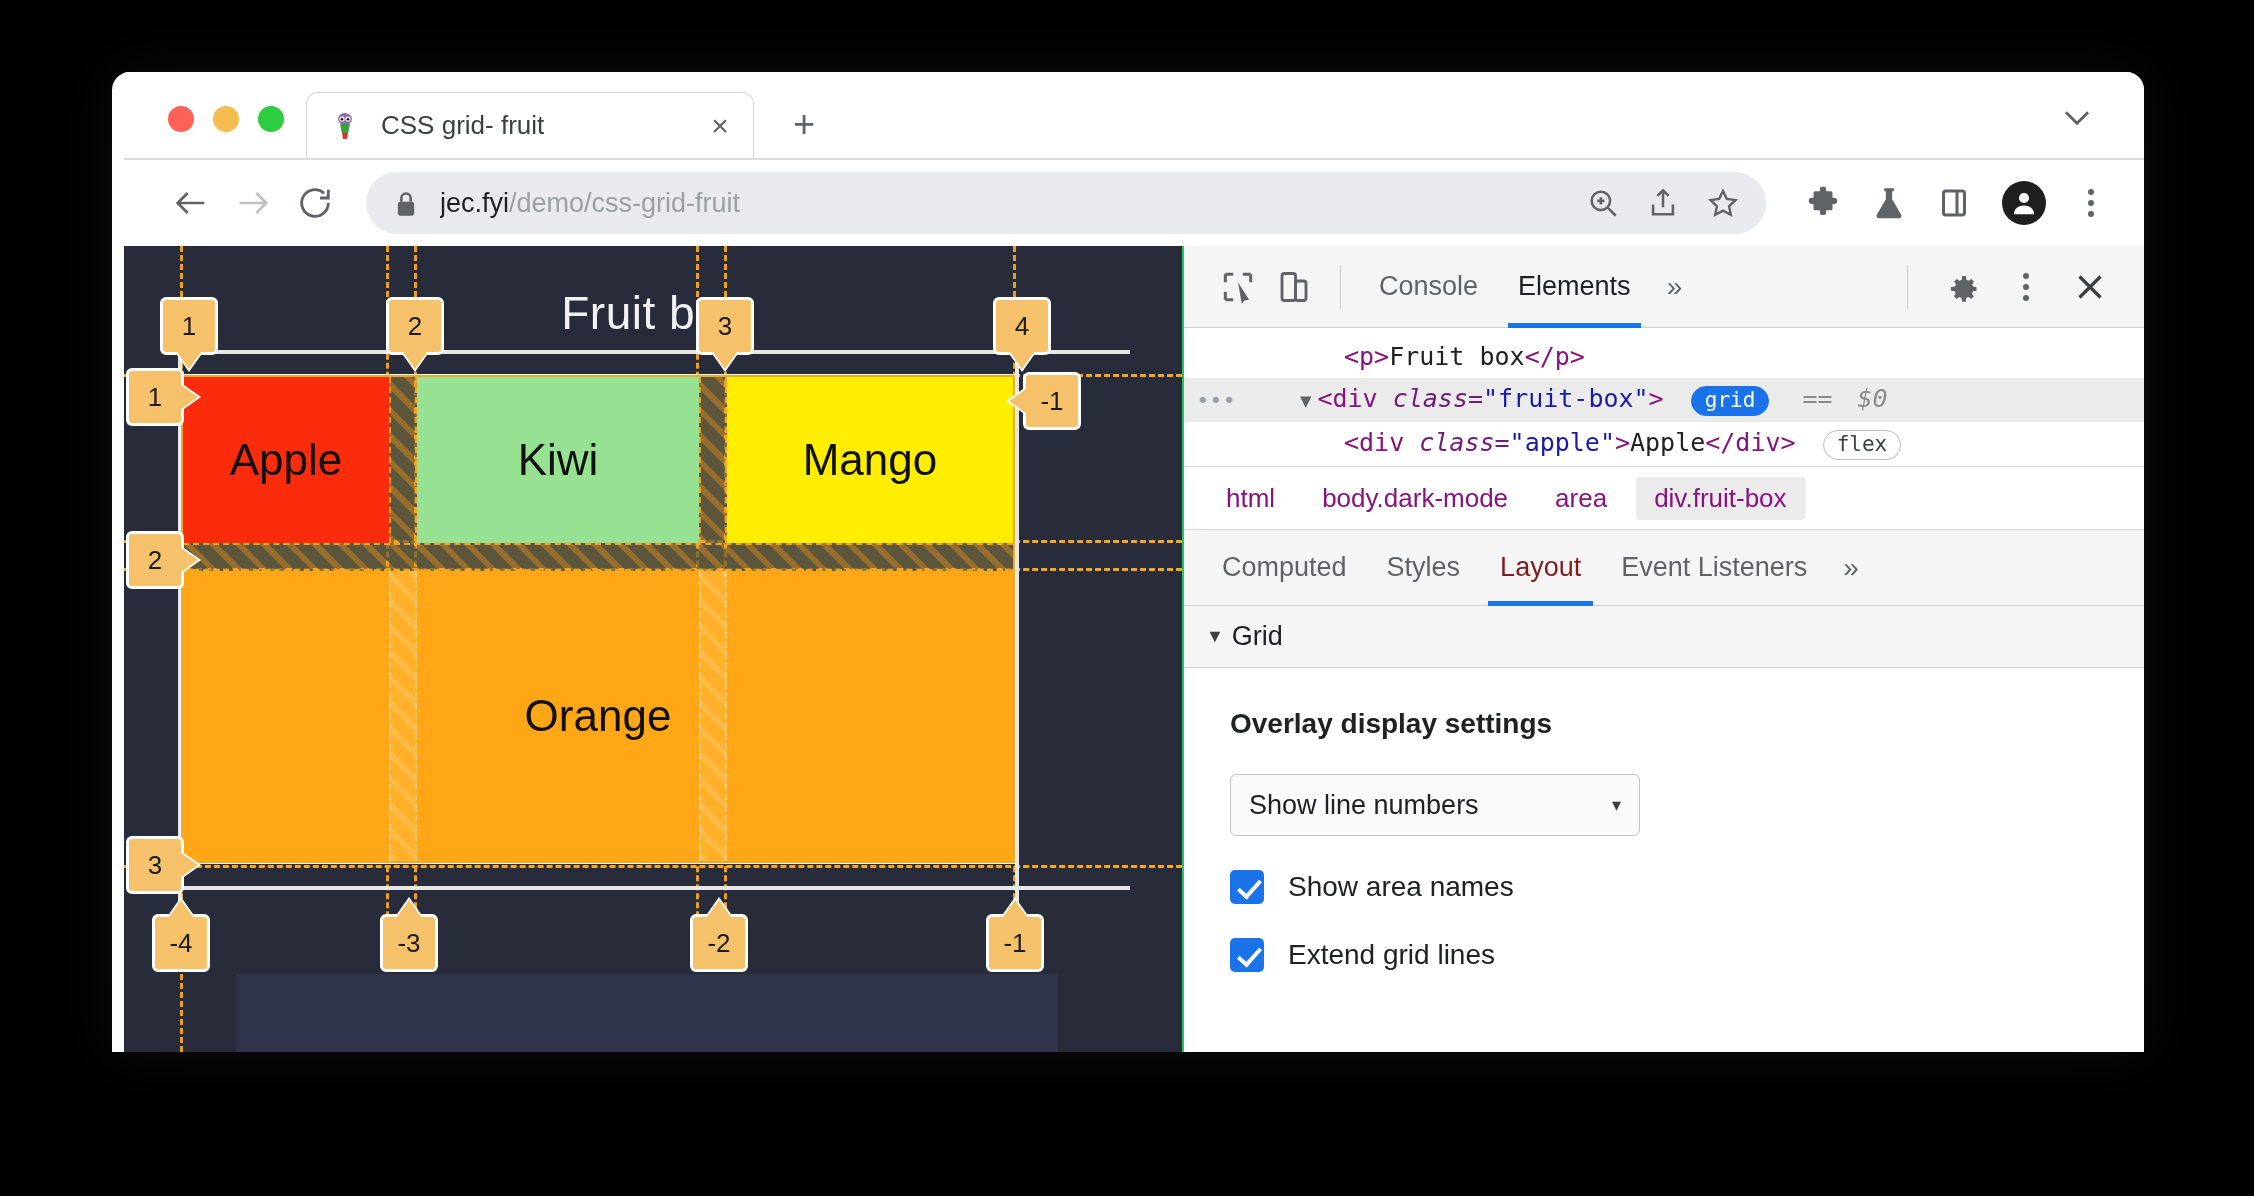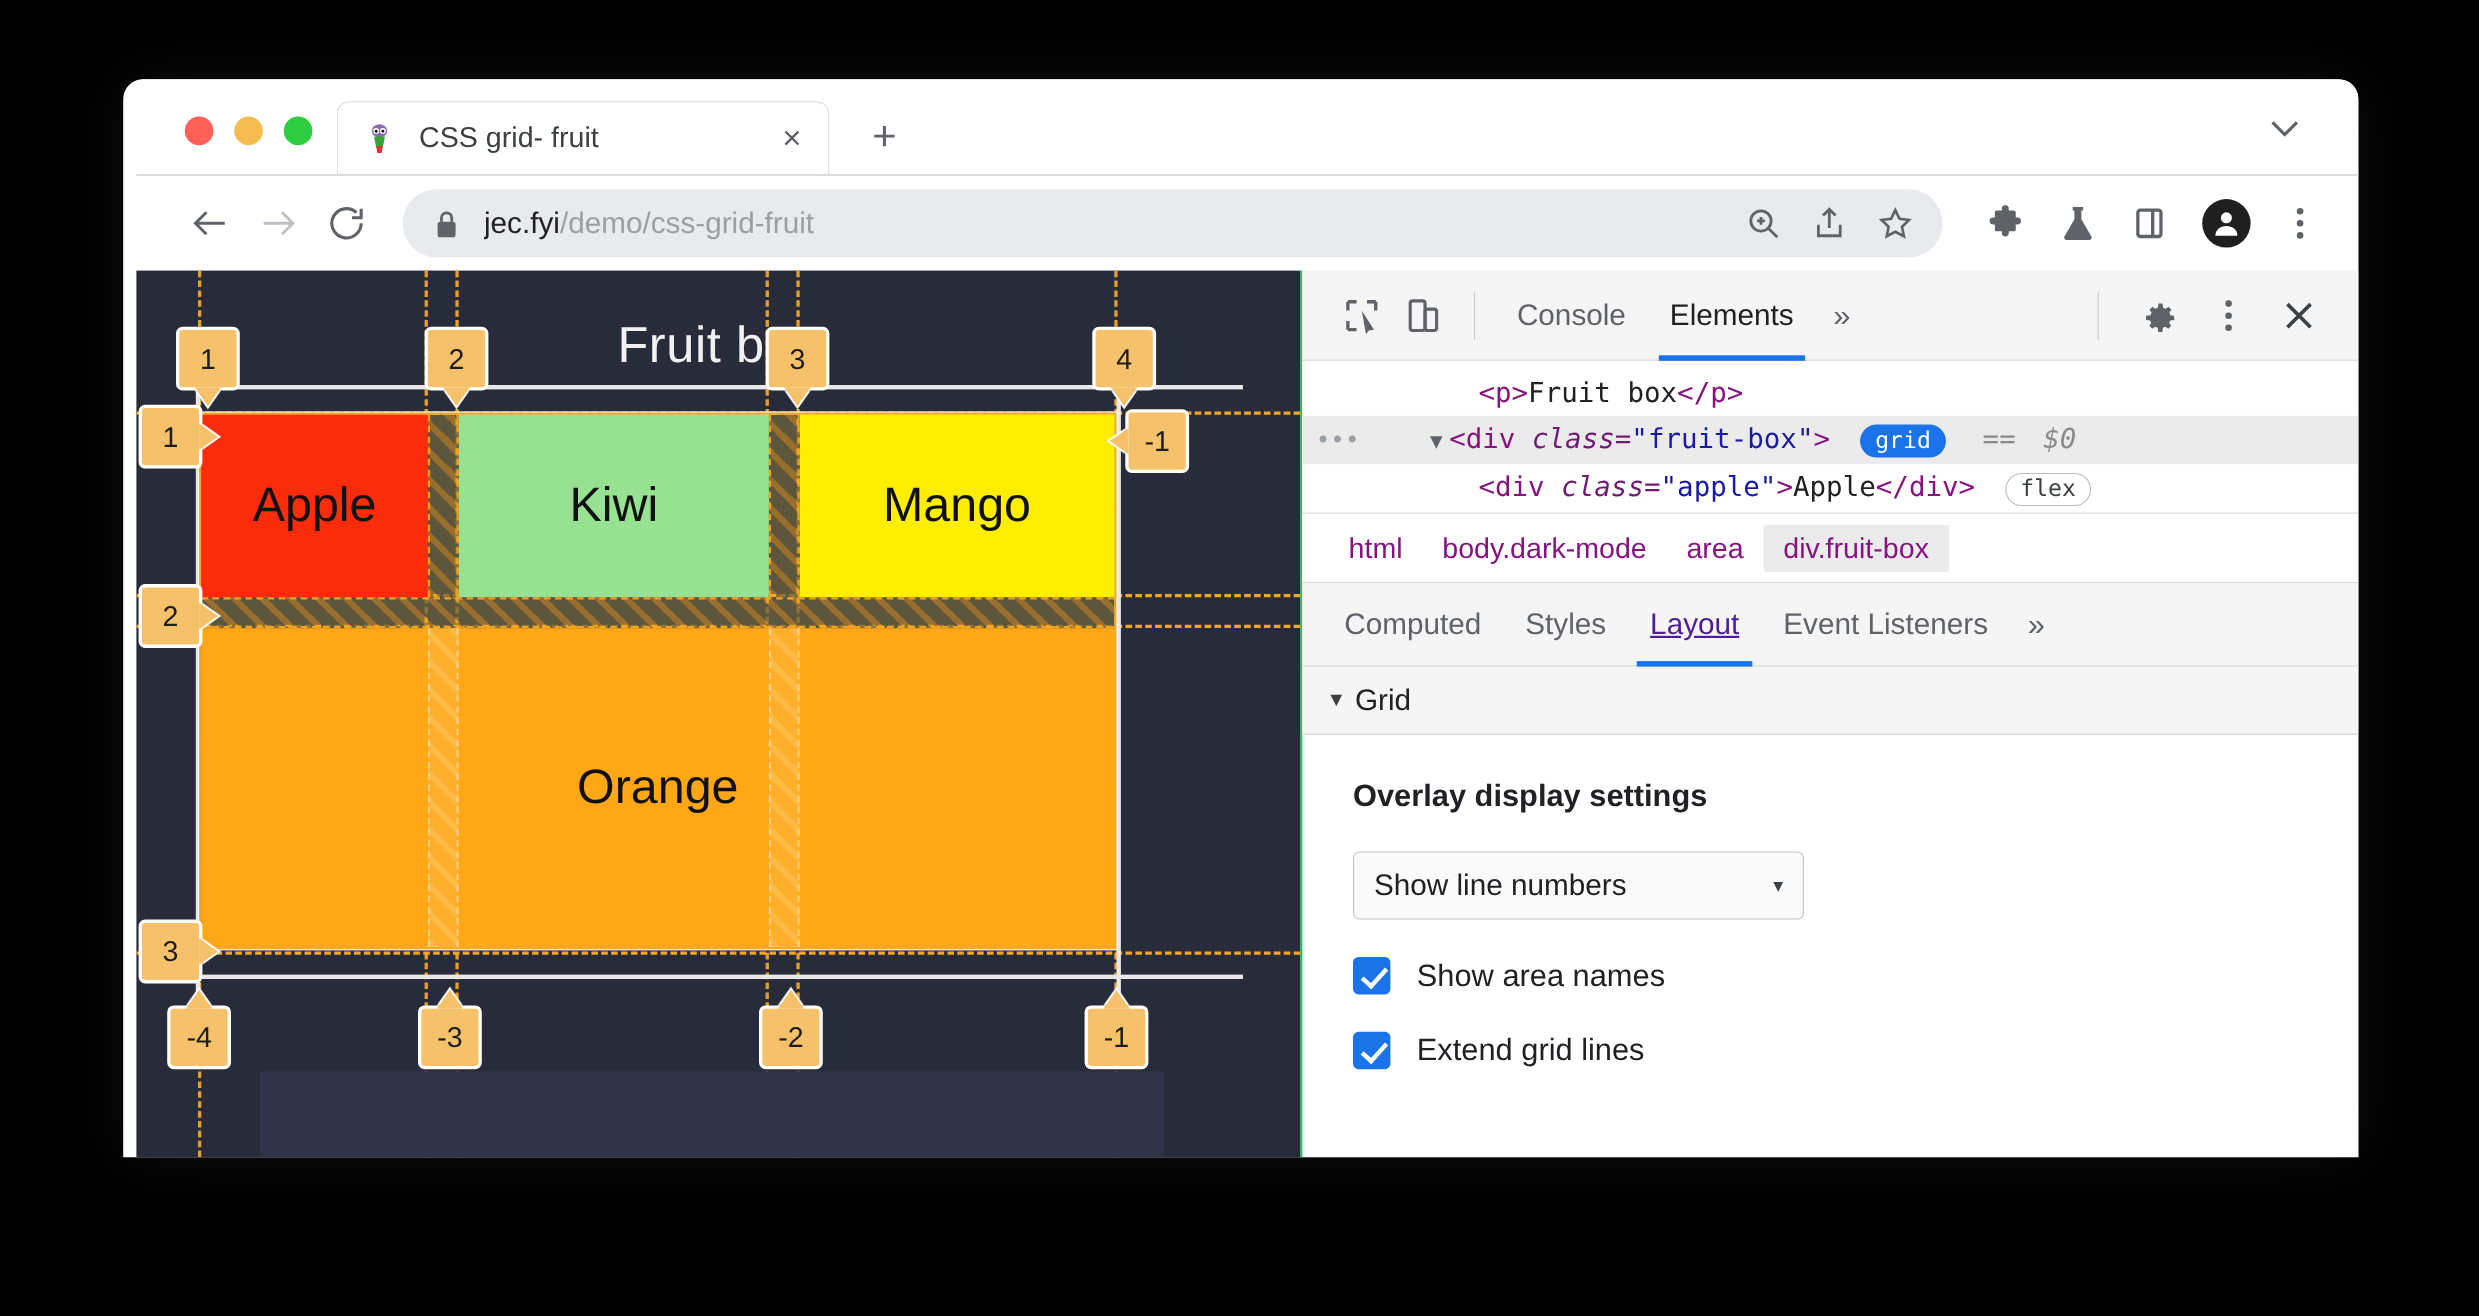--- a/index.html
+++ b/index.html
@@ -339,41 +339,42 @@
   .dollar { color: #8a8a8a; font-style: italic; margin-left: 10px; }
 
   
   .breadcrumb {
     border-top: 1px solid #d8d8d8;
     border-bottom: 1px solid #d8d8d8;
     height: 64px;
     display: flex; align-items: center;
     padding-left: 24px;
     background: #fff;
+    gap: 11px;
   }
   .crumb {
     font-size: 26px; color: #881280;
     padding: 6px 18px; cursor: pointer; border-radius: 3px;
   }
   .crumb.active { background: #ebebeb; }
 
   
   .subtabs {
     height: 76px;
     background: #f5f5f5;
     border-bottom: 1px solid #d0d0d0;
     display: flex; align-items: center;
     padding: 0 18px;
   }
   .subtab {
     padding: 0 20px; height: 76px;
     display: flex; align-items: center;
     font-size: 27px; color: #5f6368; cursor: pointer; position: relative;
   }
-  .subtab.active { color: #4c1d95; text-decoration: underline; }
+  .subtab.active { color: #7f1d1d; }
   .subtab.active::after {
     content: ""; position: absolute; left: 8px; right: 8px; bottom: 0;
     height: 5px; background: #1a73e8;
   }
 
   
   .sec-header {
     height: 62px;
     background: #f5f5f5;
     border-bottom: 1px solid #d0d0d0;

